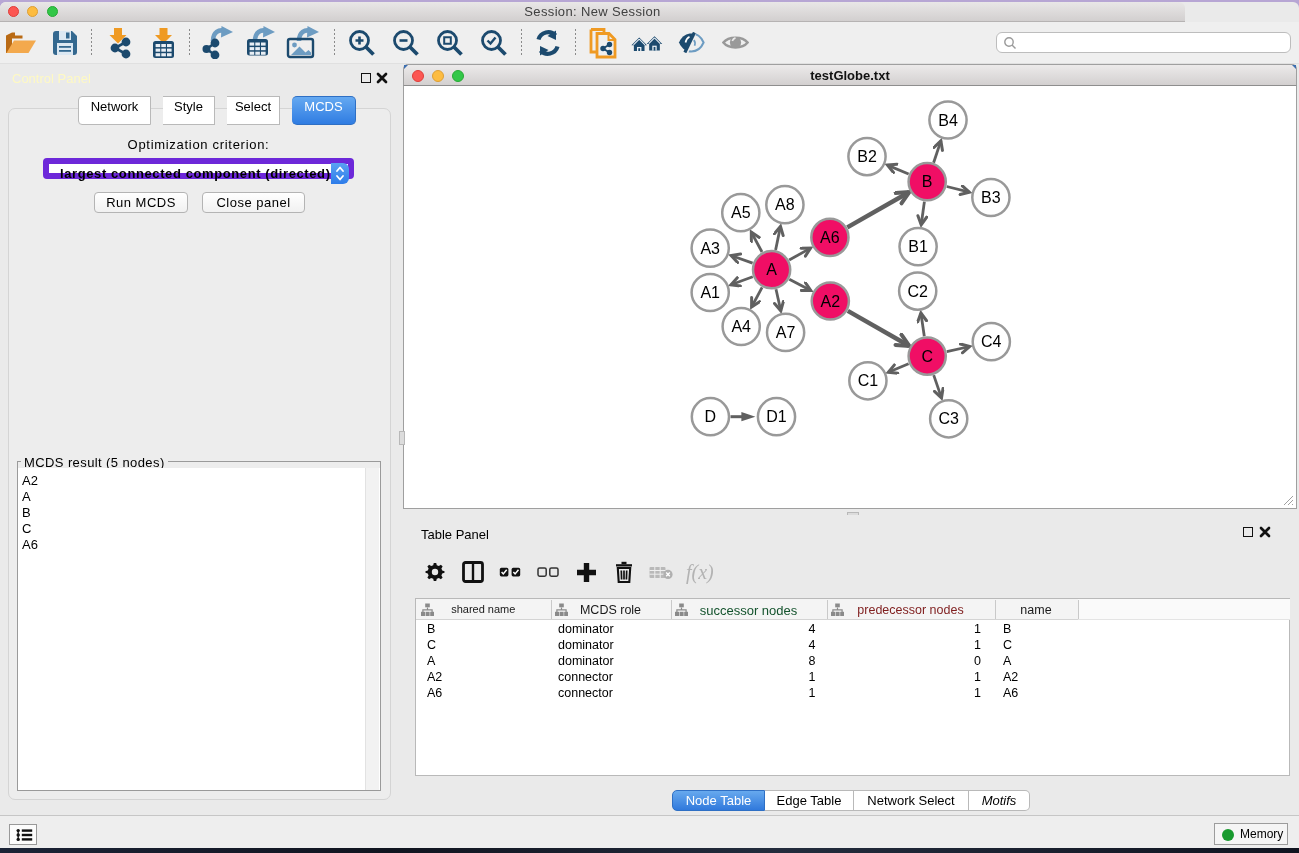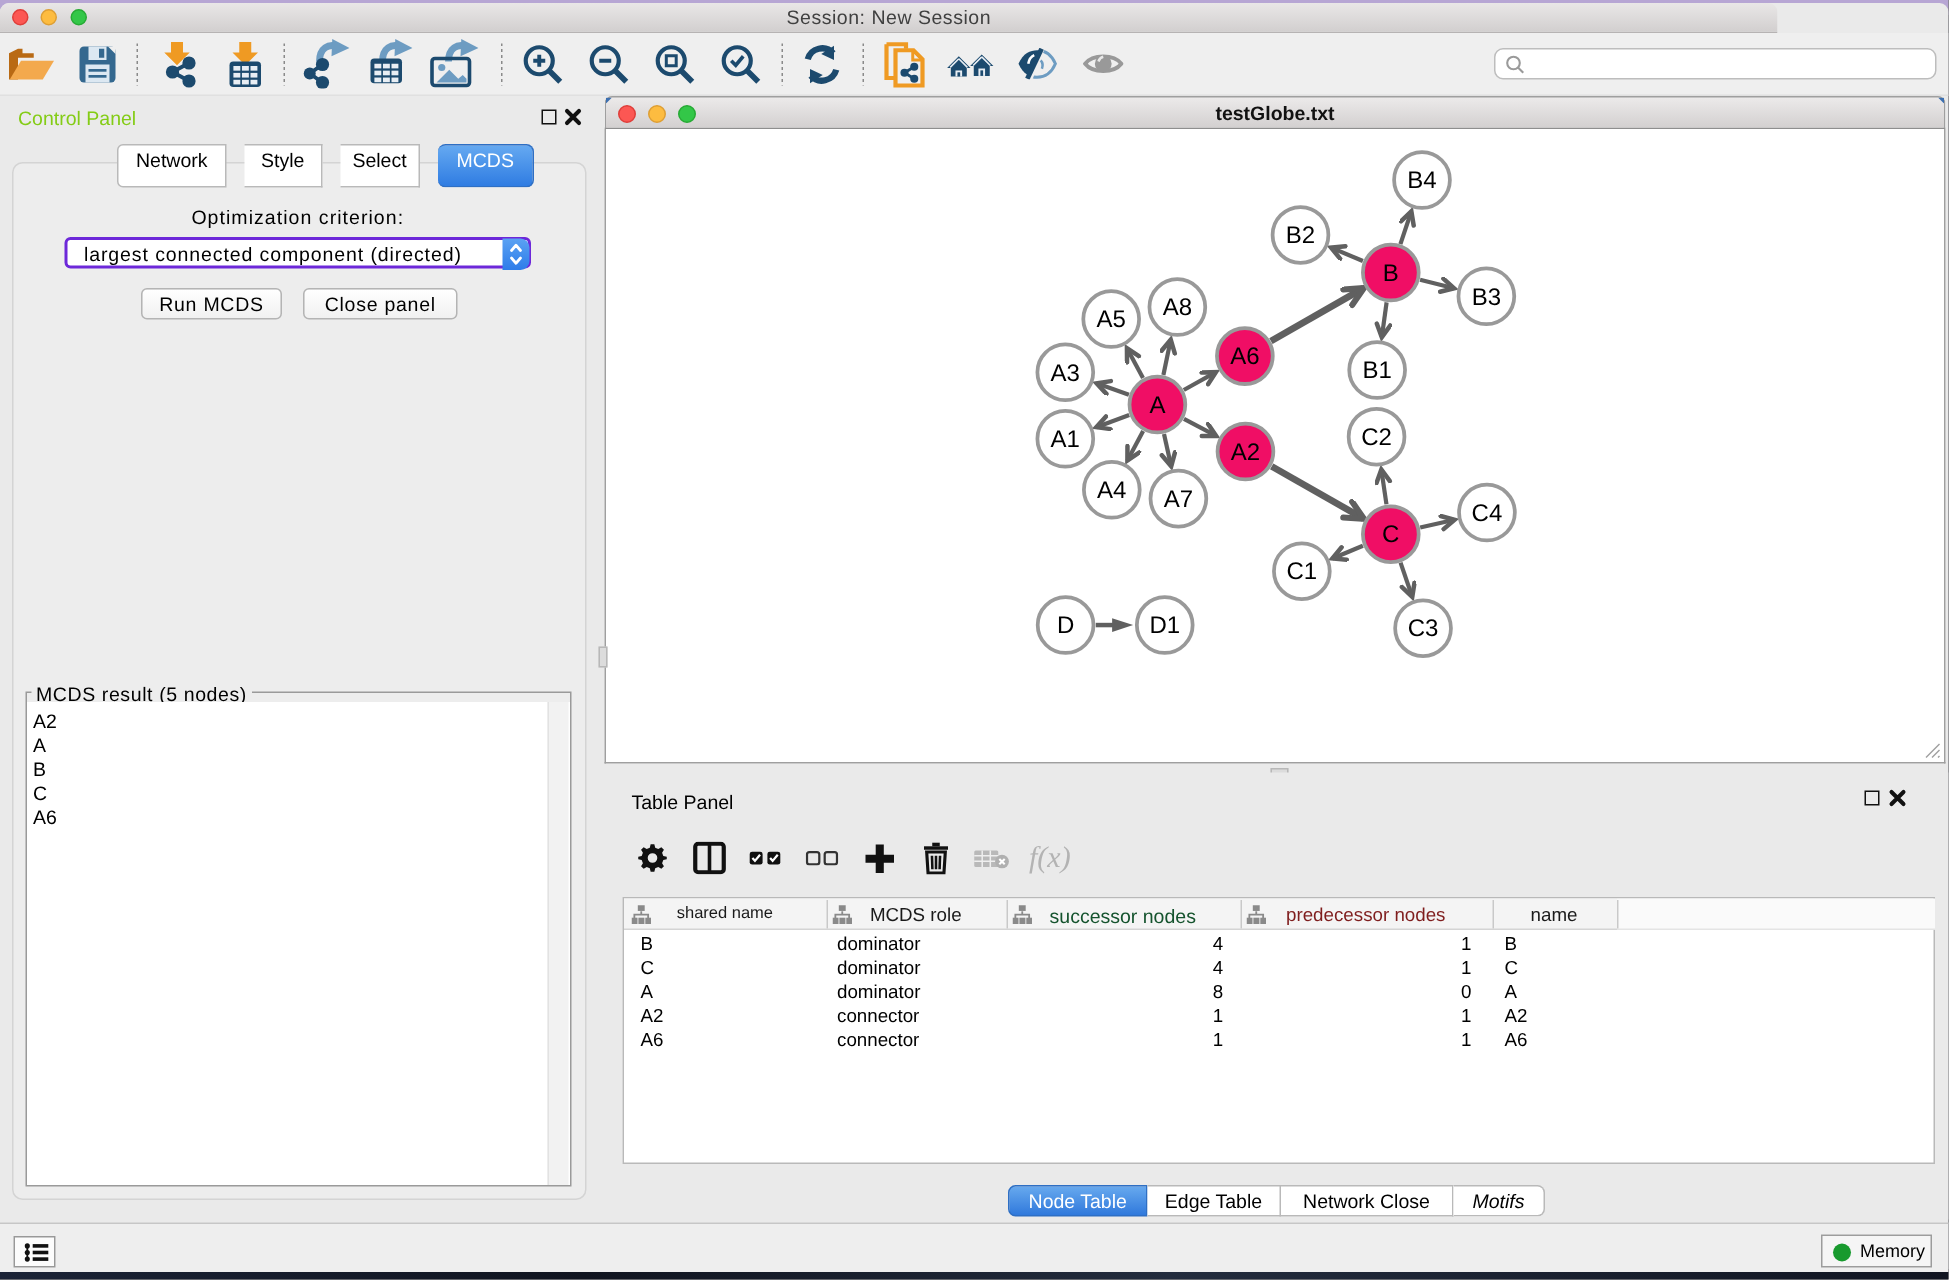--- a/index.html
+++ b/index.html
@@ -166,34 +166,34 @@
     <circle cx="13.5" cy="8.5" r="5.6" fill="#999999"></circle>
     <path d="M10.3,7 C10.8,5.5 12,4.3 13.5,3.9" stroke="#e9e9e9" stroke-width="1.7" fill="none"></path>
   </svg>
 <div class="abs" style="left:996px;top:32px;width:295px;height:21px;background:#fff;border:1px solid #bdbdbd;border-radius:6px;">
   <svg style="position:absolute;left:6px;top:3px" width="14" height="14" viewBox="0 0 14 14">
     <circle cx="6" cy="6" r="4.2" fill="none" stroke="#9a9a9a" stroke-width="1.4"></circle>
     <line x1="9" y1="9" x2="12.5" y2="12.5" stroke="#9a9a9a" stroke-width="1.4"></line>
   </svg>
 </div>
 
-<div class="abs" style="left:12px;top:71px;font-size:13px;color:#84cc16;">Control Panel</div>
+<div class="abs" style="left:12px;top:71px;font-size:13px;color:#fef9c3;">Control Panel</div>
 <div class="abs" style="left:361px;top:73px;width:10px;height:10px;border:1.6px solid #111;"></div>
 <svg class="abs" style="left:376px;top:72px" width="12" height="12" viewBox="0 0 12 12">
   <path d="M2,2 L10,10 M10,2 L2,10" stroke="#111" stroke-width="2.7" stroke-linecap="round"></path>
 </svg>
 <div class="abs" style="left:8px;top:108px;width:383px;height:692px;background:#ededed;border:1px solid #d4d4d4;border-radius:7px;"></div>
 <div class="abs" style="left:78px;top:96px;height:29px;display:flex;font-size:13px;gap:12px;">
   <div style="width:73px;background:#fff;border:1px solid #b9b9b9;border-radius:4px 0 0 4px;text-align:center;line-height:19px;">Network</div>
   <div style="width:52px;background:#fff;border:1px solid #b9b9b9;border-left:none;text-align:center;line-height:19px;">Style</div>
   <div style="width:53px;background:#fff;border:1px solid #b9b9b9;border-left:none;text-align:center;line-height:19px;">Select</div>
   <div style="width:64px;background:linear-gradient(#65a9f1,#2f7ce2);border:1px solid #2e6fc4;border-left:none;border-radius:5px;text-align:center;line-height:19px;color:#fff;">MCDS</div>
 </div>
 <div class="abs" style="left:0px;top:137px;width:397px;text-align:center;font-size:13px;letter-spacing:0.7px;color:#000;">Optimization criterion:</div>
-<div class="abs" style="left:43px;top:158px;width:311px;height:21px;background:#fff;border:2px solid #6d28d9;border-radius:4px;">
+<div class="abs" style="left:43px;top:158px;width:311px;height:21px;background:#fff;border:6px solid #6d28d9;border-radius:4px;font-weight:bold;">
   <div style="position:absolute;left:11px;top:0;font-size:13px;letter-spacing:0.6px;line-height:19px;color:#000;">largest connected component (directed)</div>
   <div style="position:absolute;right:-1px;top:-1px;width:18px;height:21px;background:linear-gradient(#5ba2f3,#2d7ce9);border-radius:0 6px 6px 0;">
     <svg width="18" height="21" viewBox="0 0 18 21">
         <path d="M6,8 L9,4.5 L12,8 M6,13 L9,16.5 L12,13" stroke="#fff" stroke-width="1.8" fill="none" stroke-linecap="round" stroke-linejoin="round"></path>
       </svg>
   </div>
 </div>
 <div class="abs" style="left:94px;top:192px;width:94px;height:21px;background:linear-gradient(#ffffff,#f1f1f1);border:1px solid #b4b4b4;border-radius:4px;text-align:center;font-size:13px;letter-spacing:0.5px;line-height:19px;">Run MCDS</div>
 <div class="abs" style="left:202px;top:192px;width:103px;height:21px;background:linear-gradient(#ffffff,#f1f1f1);border:1px solid #b4b4b4;border-radius:4px;text-align:center;font-size:13px;letter-spacing:0.5px;line-height:19px;">Close panel</div>
 <div class="abs" style="left:17px;top:461px;width:364px;height:330px;border:1px solid #9a9a9a;"></div>
@@ -426,21 +426,21 @@
       <span style="position:absolute;left:12px">A6</span>
       <span style="position:absolute;left:143px">connector</span>
       <span style="position:absolute;left:320px;width:80.5px;text-align:right">1</span>
       <span style="position:absolute;left:486px;width:80px;text-align:right">1</span>
       <span style="position:absolute;left:588px">A6</span>
     </div>
 </div>
 <div class="abs" style="left:672px;top:790px;height:21px;display:flex;font-size:13px;">
   <div style="width:93px;background:linear-gradient(#67a9ee,#3079dc);border:1px solid #2e6fc4;border-radius:5px 0 0 5px;text-align:center;line-height:19px;color:#fff;">Node Table</div>
   <div style="width:89px;background:#fff;border:1px solid #b9b9b9;border-left:none;text-align:center;line-height:19px;">Edge Table</div>
-  <div style="width:115px;background:#fff;border:1px solid #b9b9b9;border-left:none;text-align:center;line-height:19px;">Network Close</div>
+  <div style="width:115px;background:#fff;border:1px solid #b9b9b9;border-left:none;text-align:center;line-height:19px;">Network Select</div>
   <div style="width:61px;background:#fff;border:1px solid #b9b9b9;border-left:none;border-radius:0 5px 5px 0;text-align:center;line-height:19px;font-style:italic;">Motifs</div>
 </div>
 
 <div class="abs" style="left:0;top:815px;width:1299px;height:33px;background:#eeeeee;border-top:1px solid #c6c6c6;"></div>
 <div class="abs" style="left:9px;top:824px;width:28px;height:21px;background:#fcfcfc;border:1px solid #999999;">
   <svg style="position:absolute;left:5.5px;top:3px" width="17" height="14" viewBox="0 0 17 14">
     <line x1="2.2" y1="2" x2="2.2" y2="12" stroke="#111" stroke-width="1.2"></line>
     <g fill="#111">
         <circle cx="2.2" cy="2.6" r="1.7"></circle>
         <circle cx="2.2" cy="7" r="1.7"></circle>

